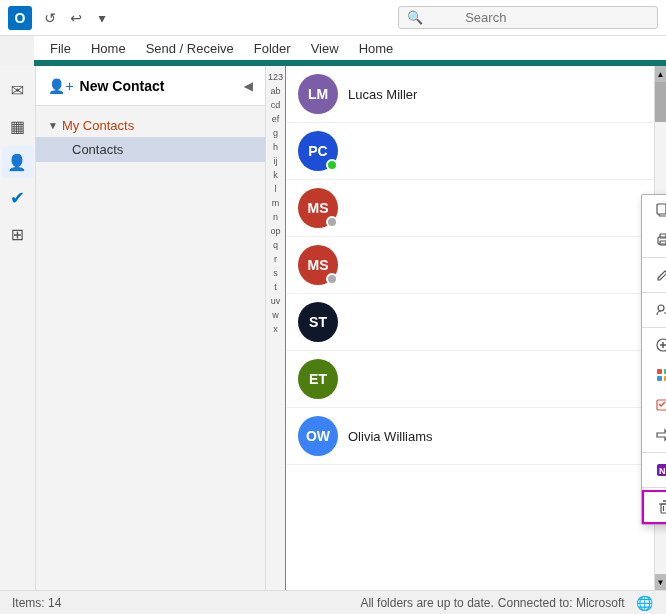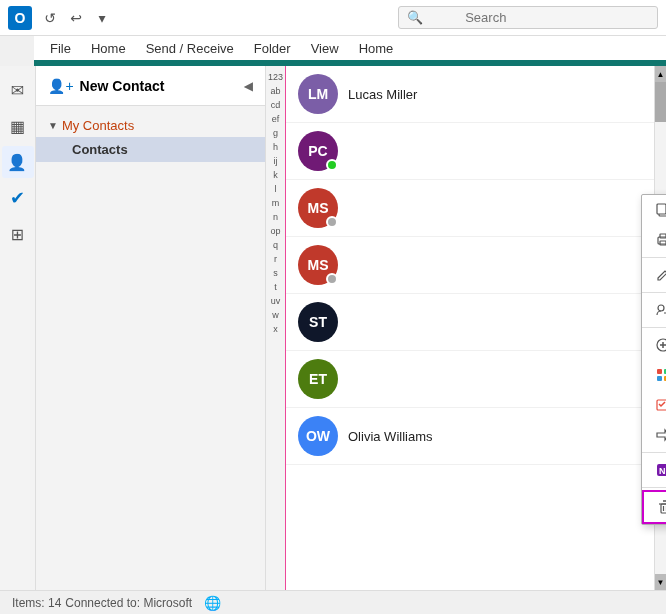--- a/index.html
+++ b/index.html
@@ -53,21 +53,21 @@
     }
     .nav-header-icon { color: #0072c6; font-size: 14px; }
     .nav-header-title { font-size: 14px; font-weight: 600; color: #000000; }
     .nav-collapse-btn { margin-left: auto; cursor: pointer; color: #666; font-size: 12px; }
 
     .nav-section { padding: 8px 0; }
     .nav-section-header { display:flex; align-items:center; padding: 4px 12px; cursor:pointer; }
     .nav-section-header .arrow { font-size: 10px; margin-right: 4px; color: #555; }
     .nav-section-label { font-size: 13px; color: #c2410c; }
     .nav-item { padding: 5px 16px 5px 26px; cursor: pointer; font-size: 13px; color: #333; }
-    .nav-item.selected { background: #d0d8e8; font-weight: 700; padding-left: 36px; }
+    .nav-item.selected { background: #d0d8e8; font-weight: 400; padding-left: 36px; }
 
     
     .alpha-bar {
       width: 20px; background: #f3f3f3; border-right: 1px solid #ec4899;
       display: flex; flex-direction: column; align-items: center; padding: 4px 0;
       font-size: 9px; color: #555; overflow: hidden;
     }
     .alpha-bar span { line-height: 14px; cursor: pointer; }
 
     
@@ -188,21 +188,21 @@
   <div class="contact-list">
     <div class="contact-scroll">
 
       <div class="contact-item">
         <div class="contact-avatar" style="background:#7b5ea7;">LM</div>
         <span class="contact-name">Lucas Miller</span>
       </div>
 
 
       <div class="contact-item">
-        <div class="contact-avatar" style="background:#701a75;">
+        <div class="contact-avatar" style="background:#1d4ed8;">
           PC
           <span class="avatar-badge" style="background:#22cc22;"></span>
         </div>
       </div>
 
       <div class="contact-item">
         <div class="contact-avatar" style="background:#c0392b;">
           MS
           <span class="avatar-badge" style="background:#aaa;"></span>
         </div>
@@ -360,15 +360,16 @@
           <span style="font-size:8px;">▼</span>
         </div>
     </div>
 
   </div>
 
 </div>
 
 <div class="status-bar">
   <span>Items: 14</span>
+  <span class="status-right">All folders are up to date.</span>
   <span>Connected to: Microsoft</span>
   <span class="globe-icon">🌐</span>
 </div>
 
 </body></html>

